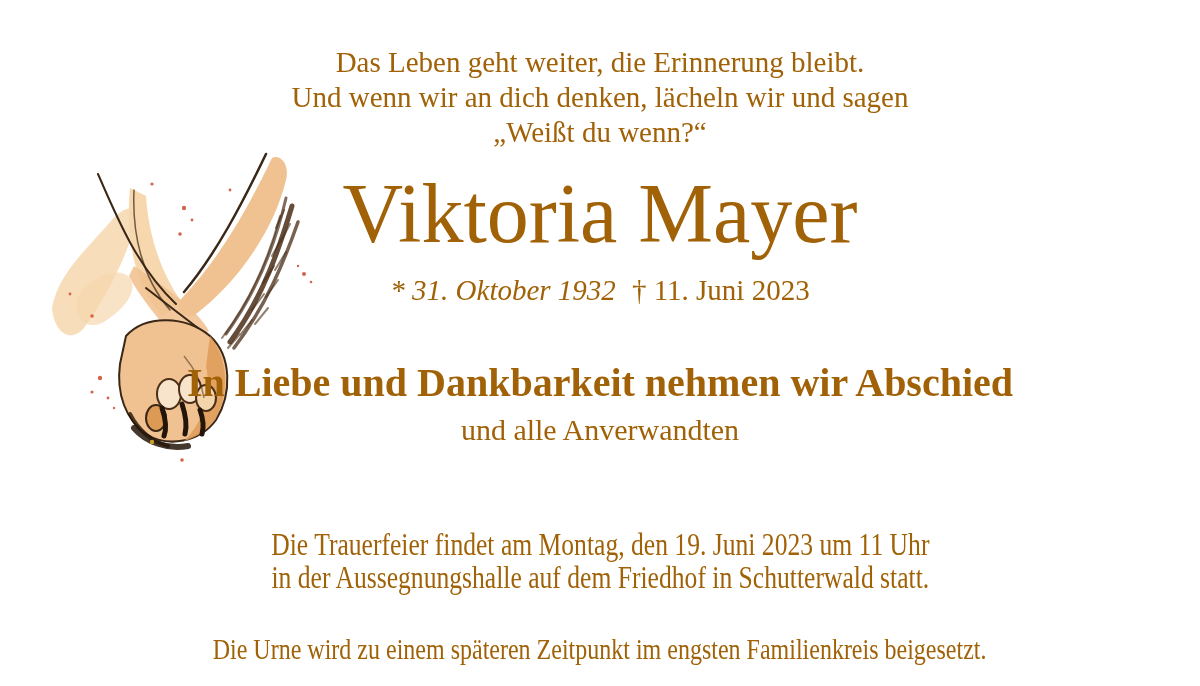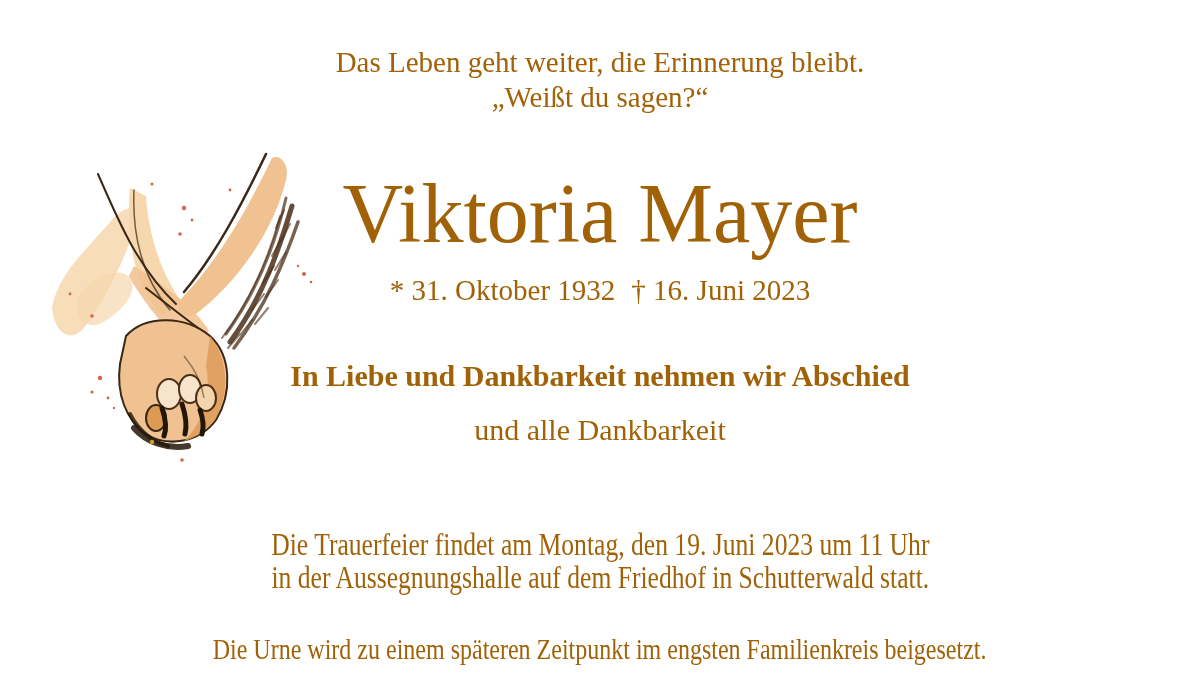--- a/index.html
+++ b/index.html
@@ -4,37 +4,38 @@
 <style>
   html,body{margin:0;padding:0;background:#fff;}
   .notice{
     position:relative;width:1200px;height:686px;background:#fff;overflow:hidden;
     font-family:"Liberation Serif","DejaVu Serif",serif;color:#141414;
   }
   .centered{position:absolute;left:0;width:1200px;text-align:center;}
   .verse{top:45px;font-size:29px;line-height:35px;}
   .name{top:172px;font-size:84px;line-height:1;font-weight:normal;margin:0;}
   .dates{top:274px;font-size:29px;}
-  .dates .birth{margin-right:16px;}
-  .farewell{top:359px;font-size:30px;font-weight:bold;}
+  .dates .birth{margin-right:16px;font-style:italic;}
+  .farewell{top:359px;font-size:40px;font-weight:bold;}
   .mourners{top:414px;font-size:30px;line-height:32px;}
   .service{top:528px;font-size:32px;line-height:33px;}
   .urn{top:632px;font-size:30px;}
   .squeeze{display:inline-block;transform:scaleX(0.8);transform-origin:center top;white-space:nowrap;}
   .illustration{position:absolute;left:34px;top:146px;width:280px;height:320px;}
   .illustration svg{display:block;width:100%;height:100%;}
 </style>
 </head>
 <body>
 
 <div class="notice" style="color: #a16207; padding-left: 10px;">
 
   <div class="centered verse">
     <div>Das Leben geht weiter, die Erinnerung bleibt.</div>
-    <div>„Weißt du sagen?“</div>
+    <div>Und wenn wir an dich denken, lächeln wir und sagen</div>
+    <div>„Weißt du wenn?“</div>
   </div>
 
   <div class="illustration">
     <svg viewBox="0 0 280 320" xmlns="http://www.w3.org/2000/svg">
 
       <g>
         <path d="M18,162 C24,128 52,104 78,74 C94,56 108,60 102,78 C90,116 72,152 50,182 C36,198 20,186 18,162 Z" fill="var(--skin-light)" opacity="0.85"></path>
         <path d="M44,150 C60,128 86,120 96,132 C104,144 92,162 70,176 C52,186 38,170 44,150 Z" fill="var(--skin-light)" opacity="0.7"></path>
         <path d="M96,42 C92,88 98,136 128,170 L148,156 C124,124 114,82 112,50 Z" fill="var(--skin-light)"></path>
         <path d="M238,12 C214,62 186,112 148,152 C138,162 150,176 162,168 C204,136 240,84 252,34 C256,18 246,8 238,12 Z" fill="var(--skin-mid)"></path>
@@ -83,27 +84,27 @@
           <circle cx="264" cy="120" r="1.2"></circle>
         <circle cx="36" cy="148" r="1.4"></circle>
         <circle cx="118" cy="296" r="2.2" fill="var(--gold)"></circle>
       </g>
     </svg>
   </div>
 
   <h1 class="centered name">Viktoria Mayer</h1>
 
   <div class="centered dates">
-    <span class="birth">* 31. Oktober 1932</span><span>† 16. Juni 2023</span>
+    <span class="birth">* 31. Oktober 1932</span><span>† 11. Juni 2023</span>
   </div>
 
   <div class="centered farewell">In Liebe und Dankbarkeit nehmen wir Abschied</div>
 
   <div class="centered mourners">
-    <div>und alle Dankbarkeit</div>
+    <div>und alle Anverwandten</div>
   </div>
 
   <div class="centered service">
     <span class="squeeze">
       <span style="display:block">Die Trauerfeier findet am Montag, den 19. Juni 2023 um 11 Uhr</span>
       <span style="display:block">in der Aussegnungshalle auf dem Friedhof in Schutterwald statt.</span>
     </span>
   </div>
 
   <div class="centered urn">

